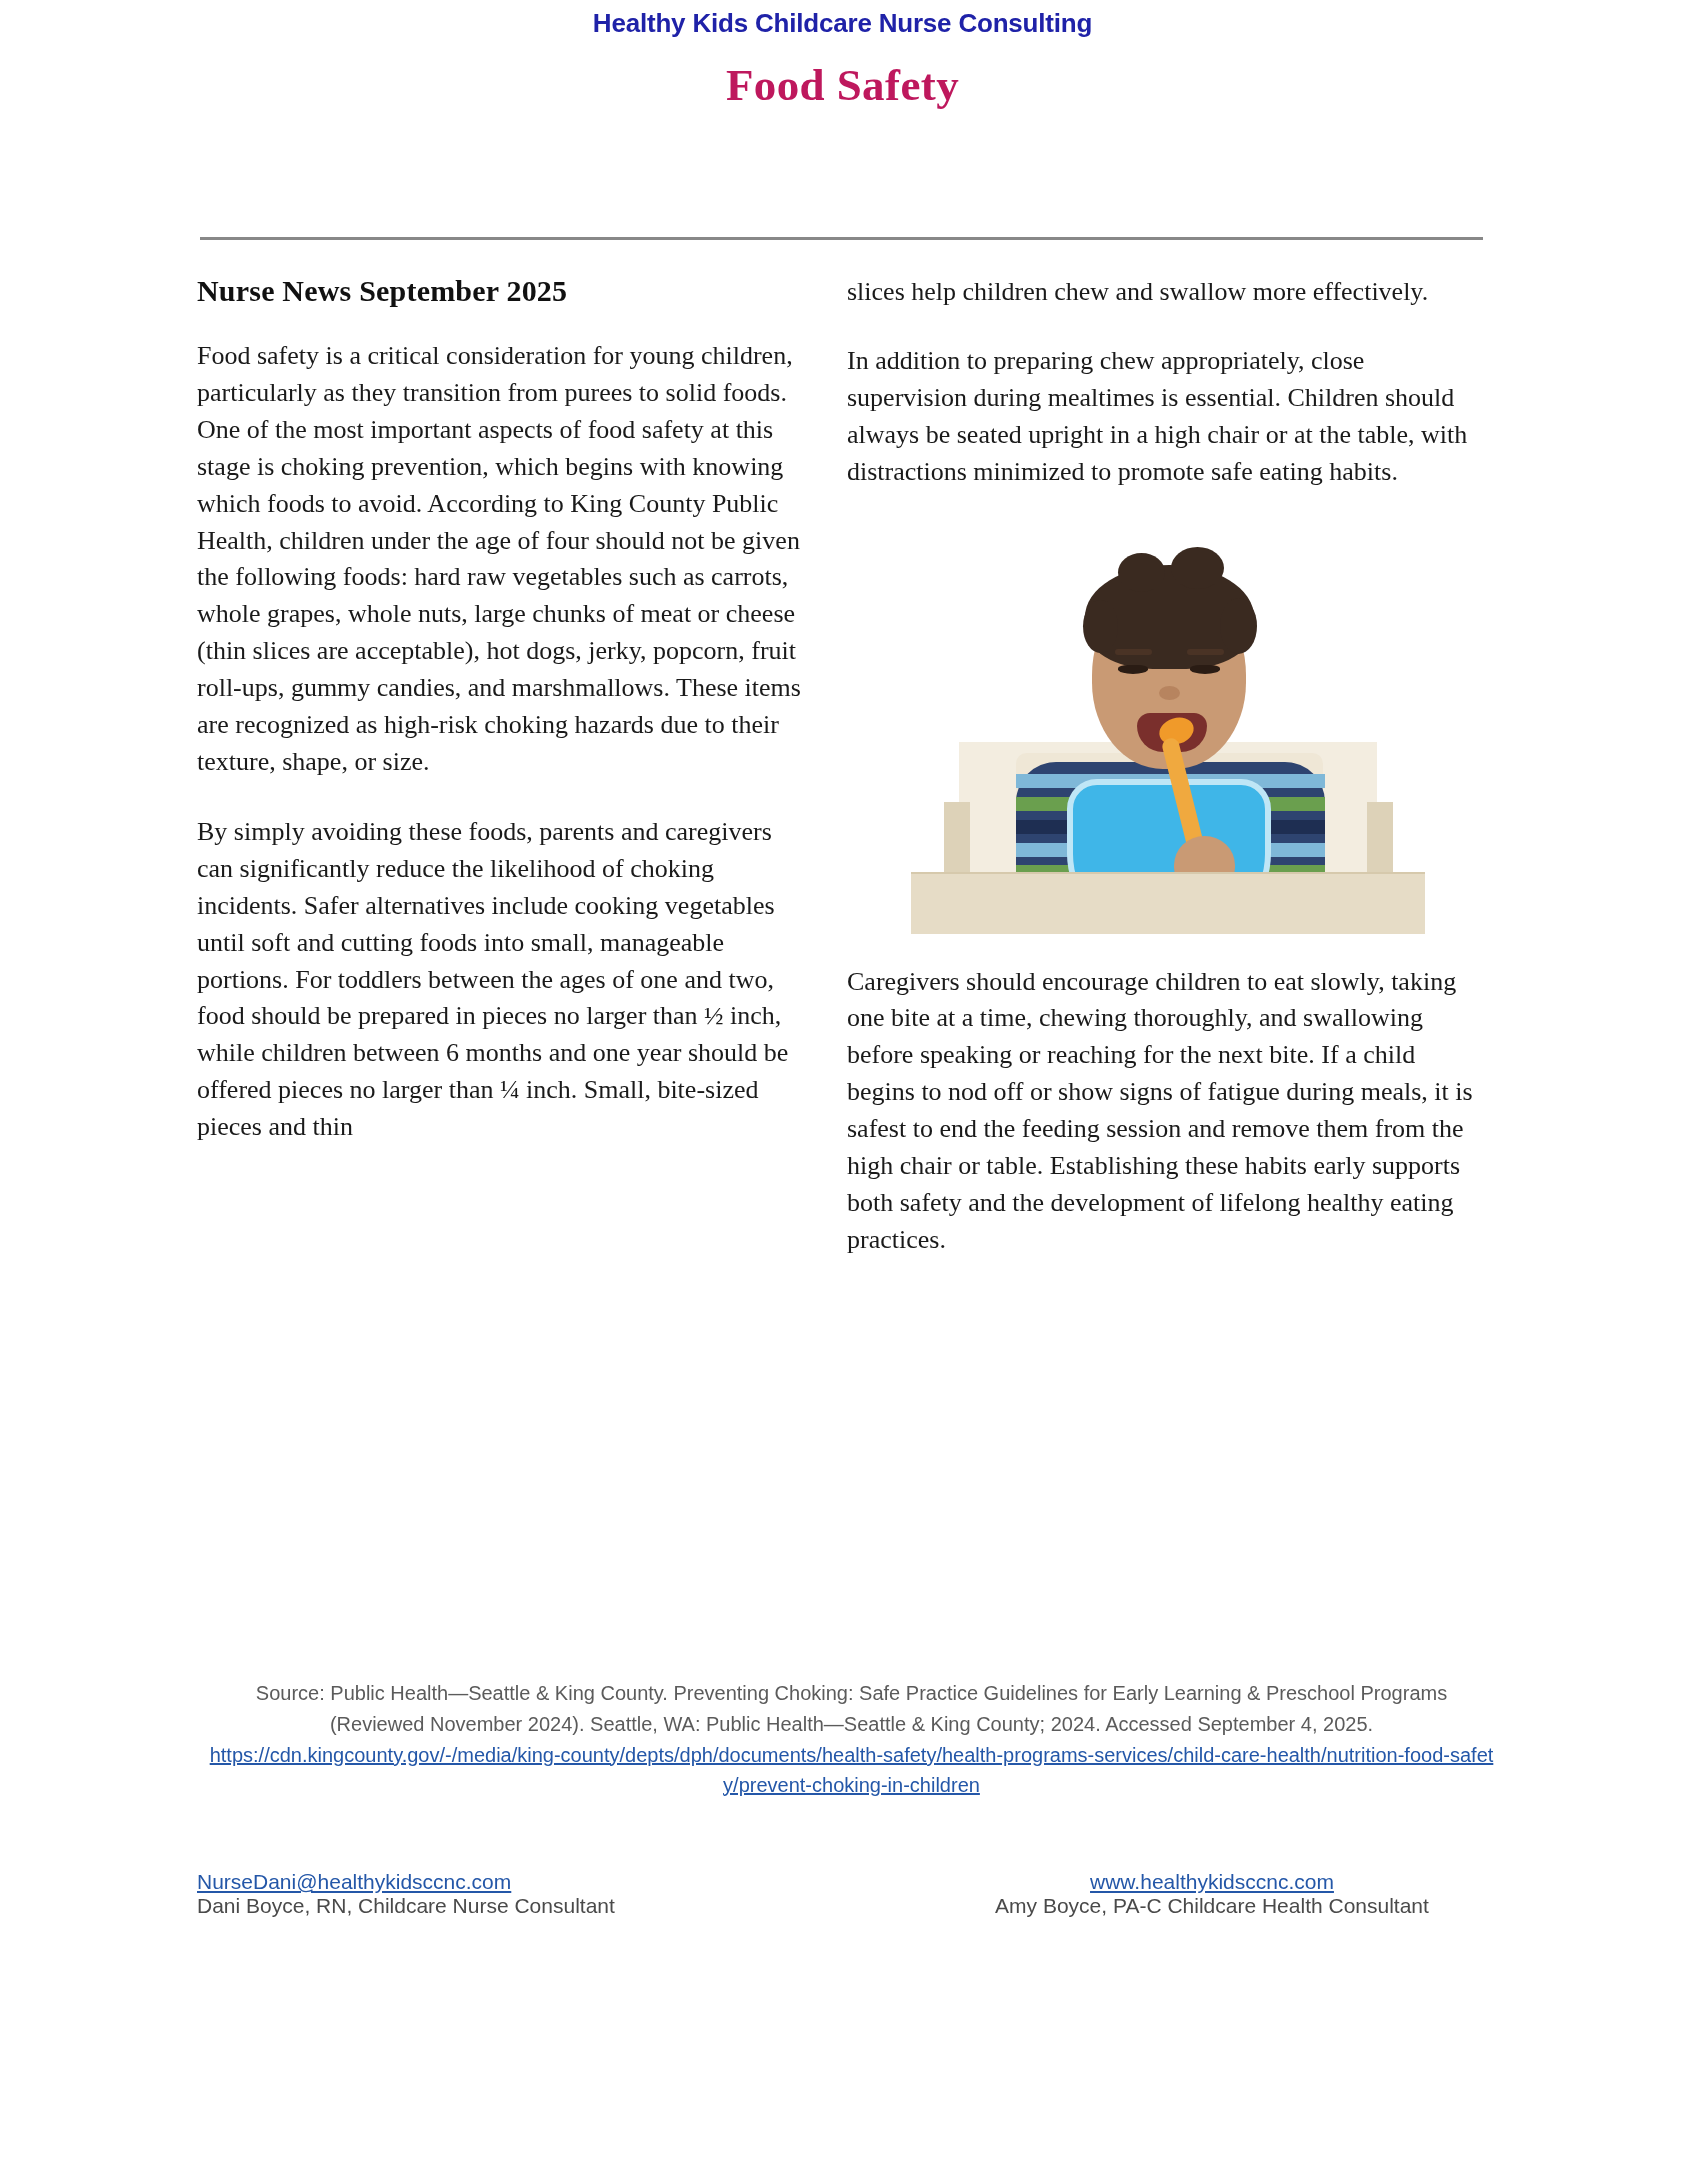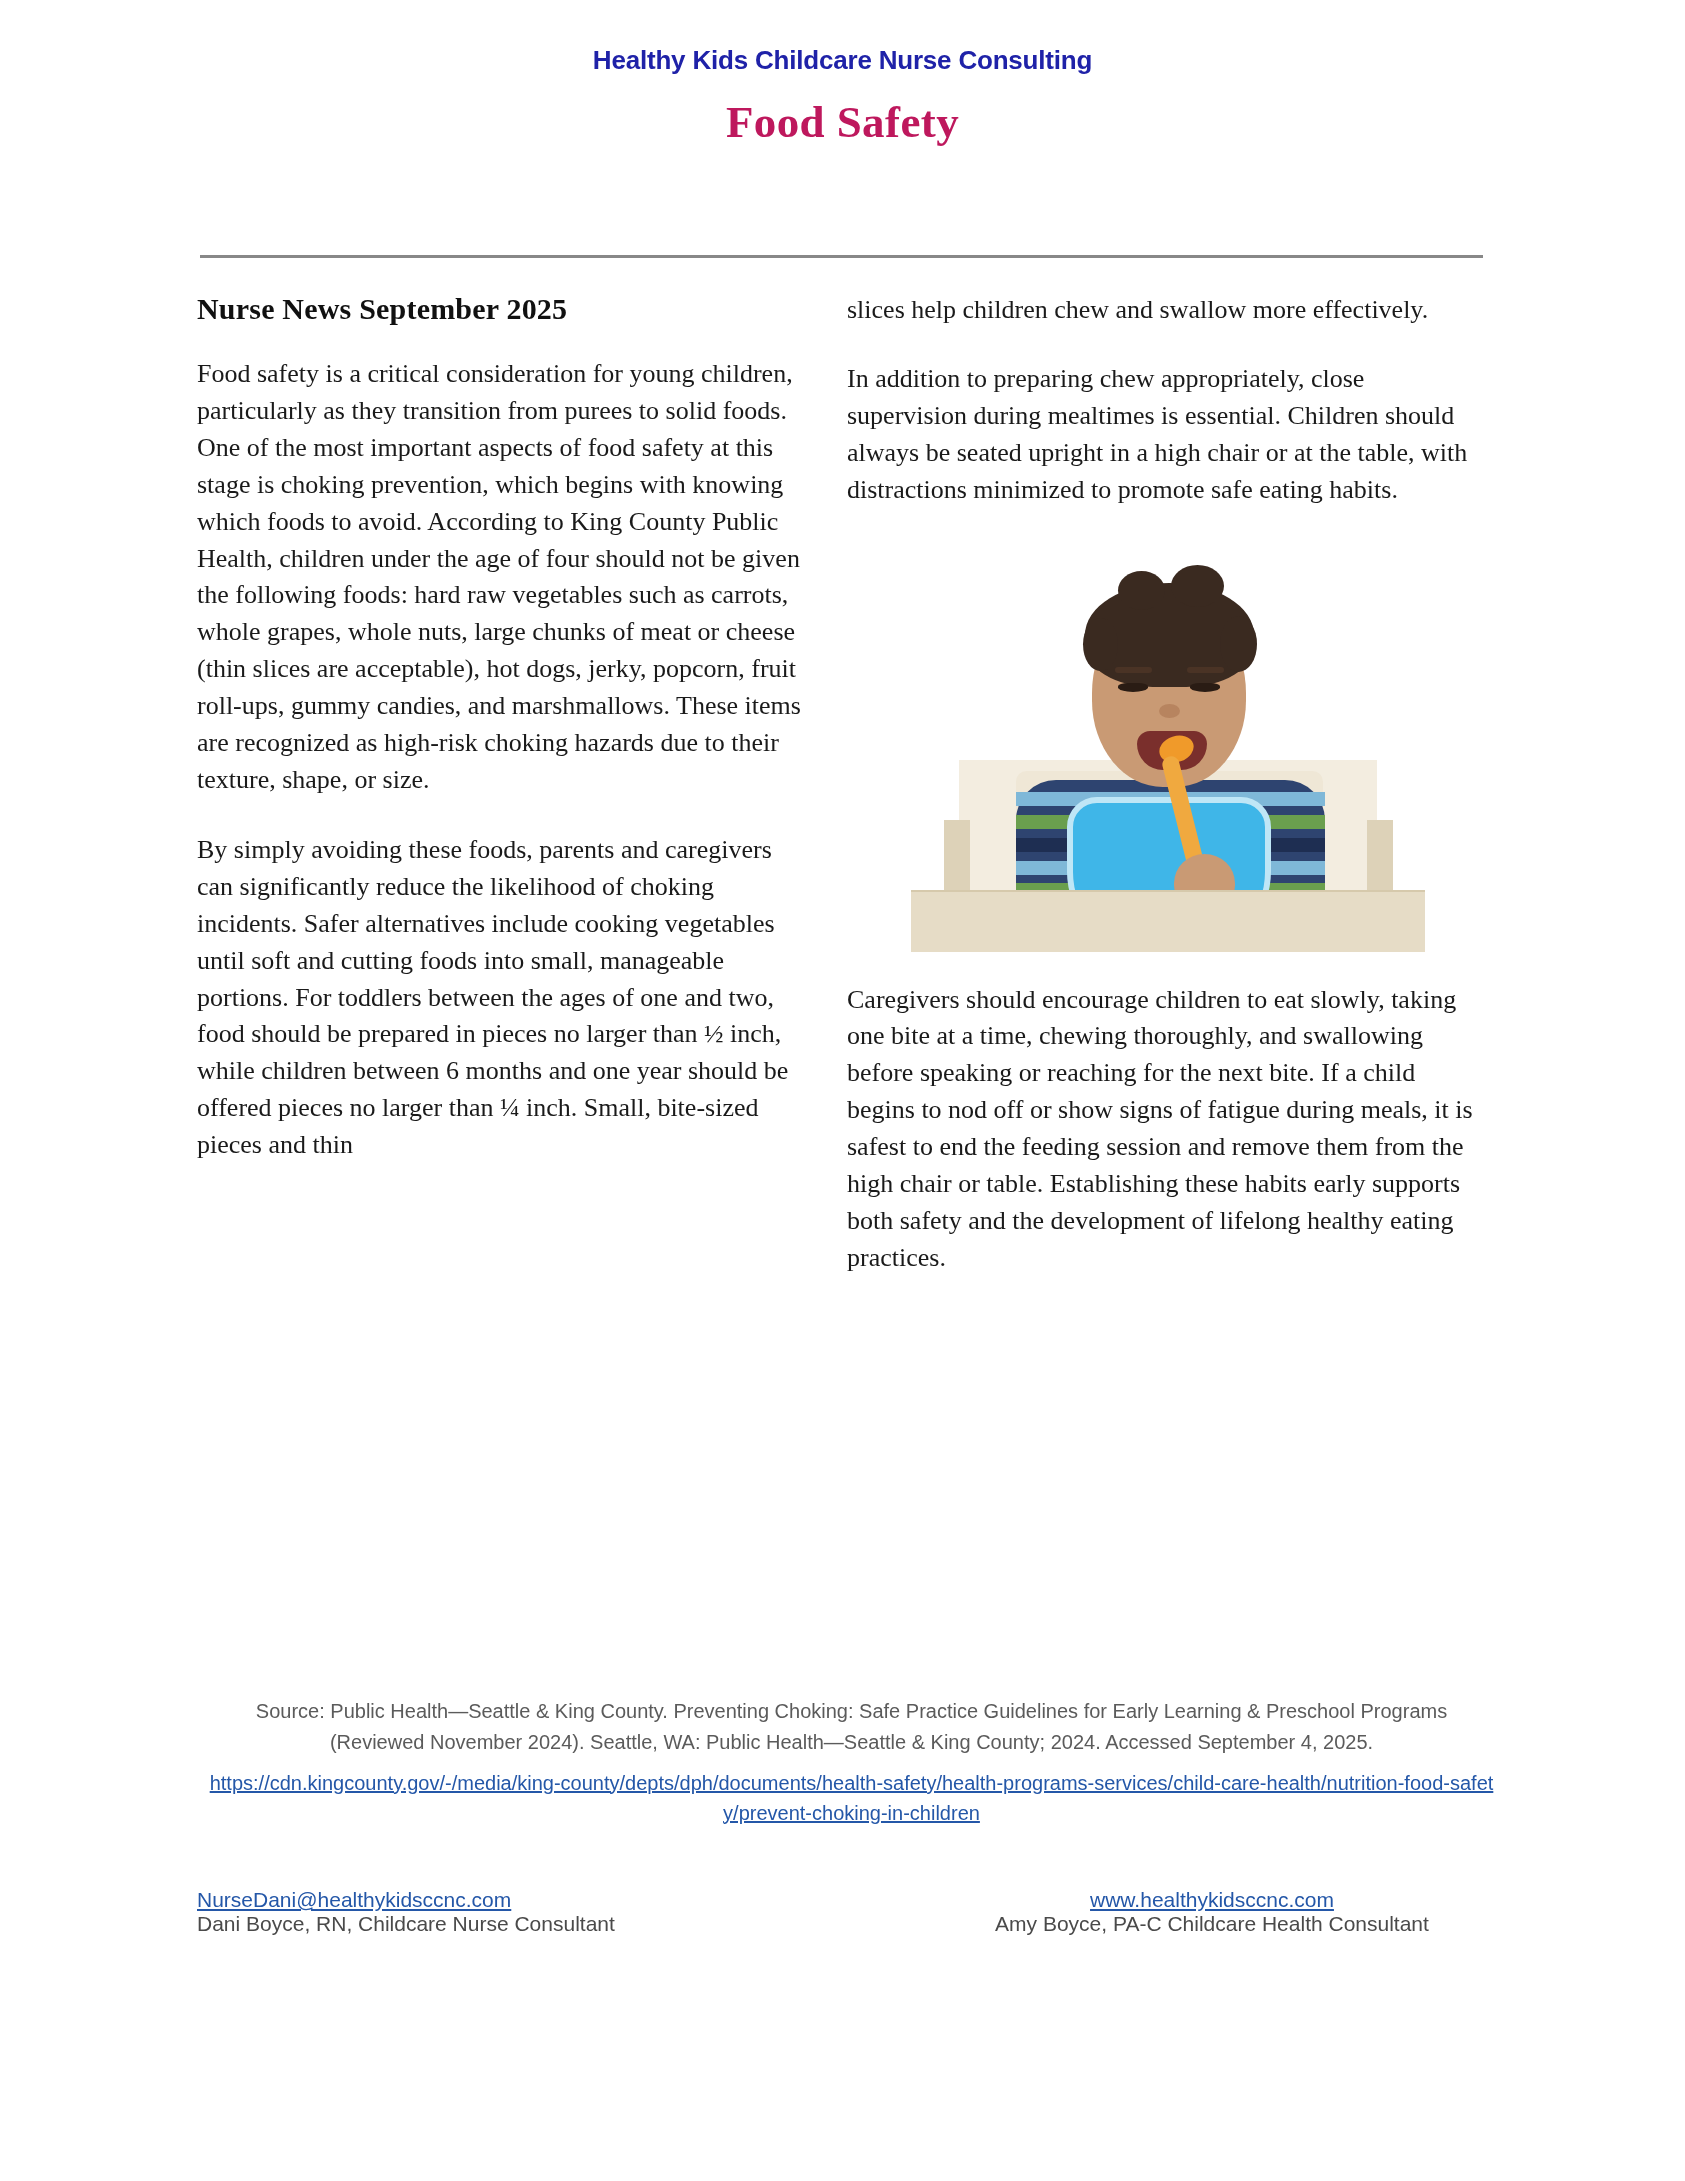--- a/index.html
+++ b/index.html
@@ -18,23 +18,22 @@
   .page {
     position: relative;
     width: 1685px;
     height: 2181px;
     background: #ffffff;
     box-sizing: border-box;
   }
 
   
   .masthead {
-    padding-top: 27px;
+    padding-top: 8px;
     text-align: center;
-    margin-top: 18px;
   }
   .org-name {
     font-family: "Liberation Sans", sans-serif;
     font-size: 26px;
     font-weight: 600;
     color: #1f22a8;
     letter-spacing: -0.2px;
     line-height: 1.2;
   }
   .doc-title {
@@ -301,21 +300,21 @@
     line-height: 1.54;
     color: #5b5b5b;
   }
   .source-url {
     display: block;
     color: #2457a8;
     text-decoration: underline;
     word-break: break-all;
     font-size: 20px;
     line-height: 1.52;
-    margin-top: 10px;
+    margin-top: 0;
   }
 
   
   .footer {
     position: absolute;
     left: 197px;
     top: 1870px;
     width: 1287px;
   }
   .footer-row {

